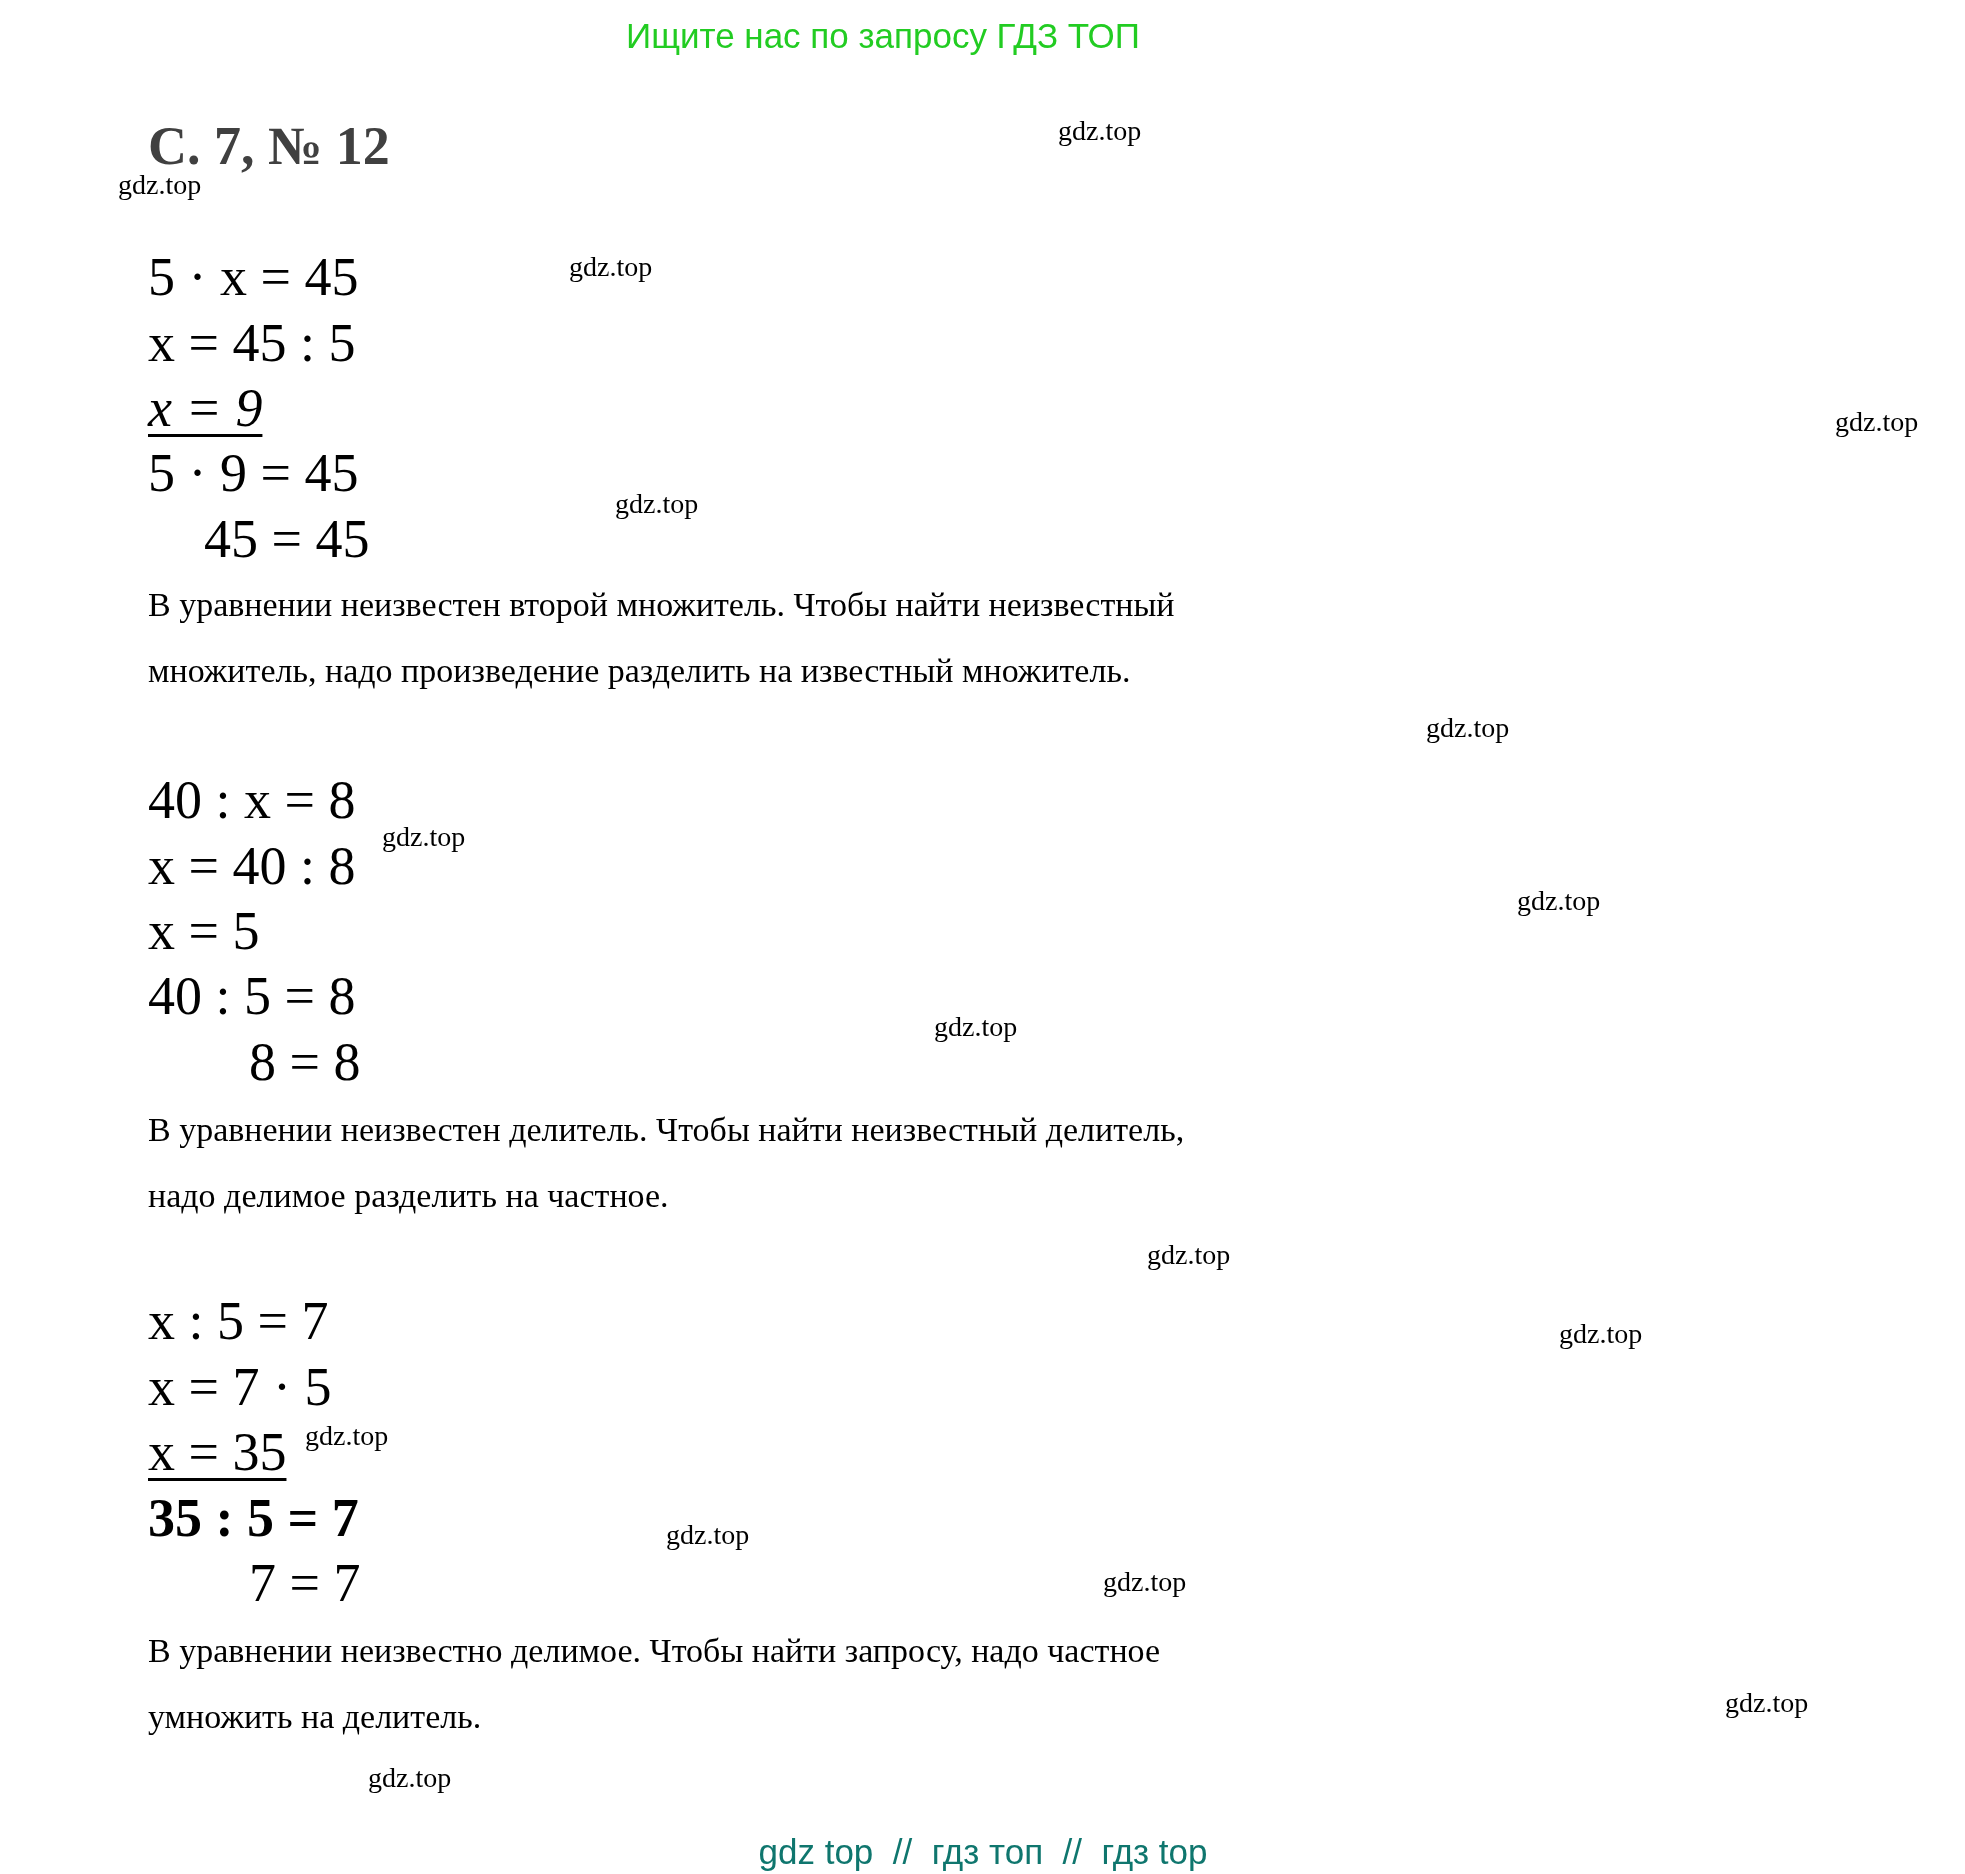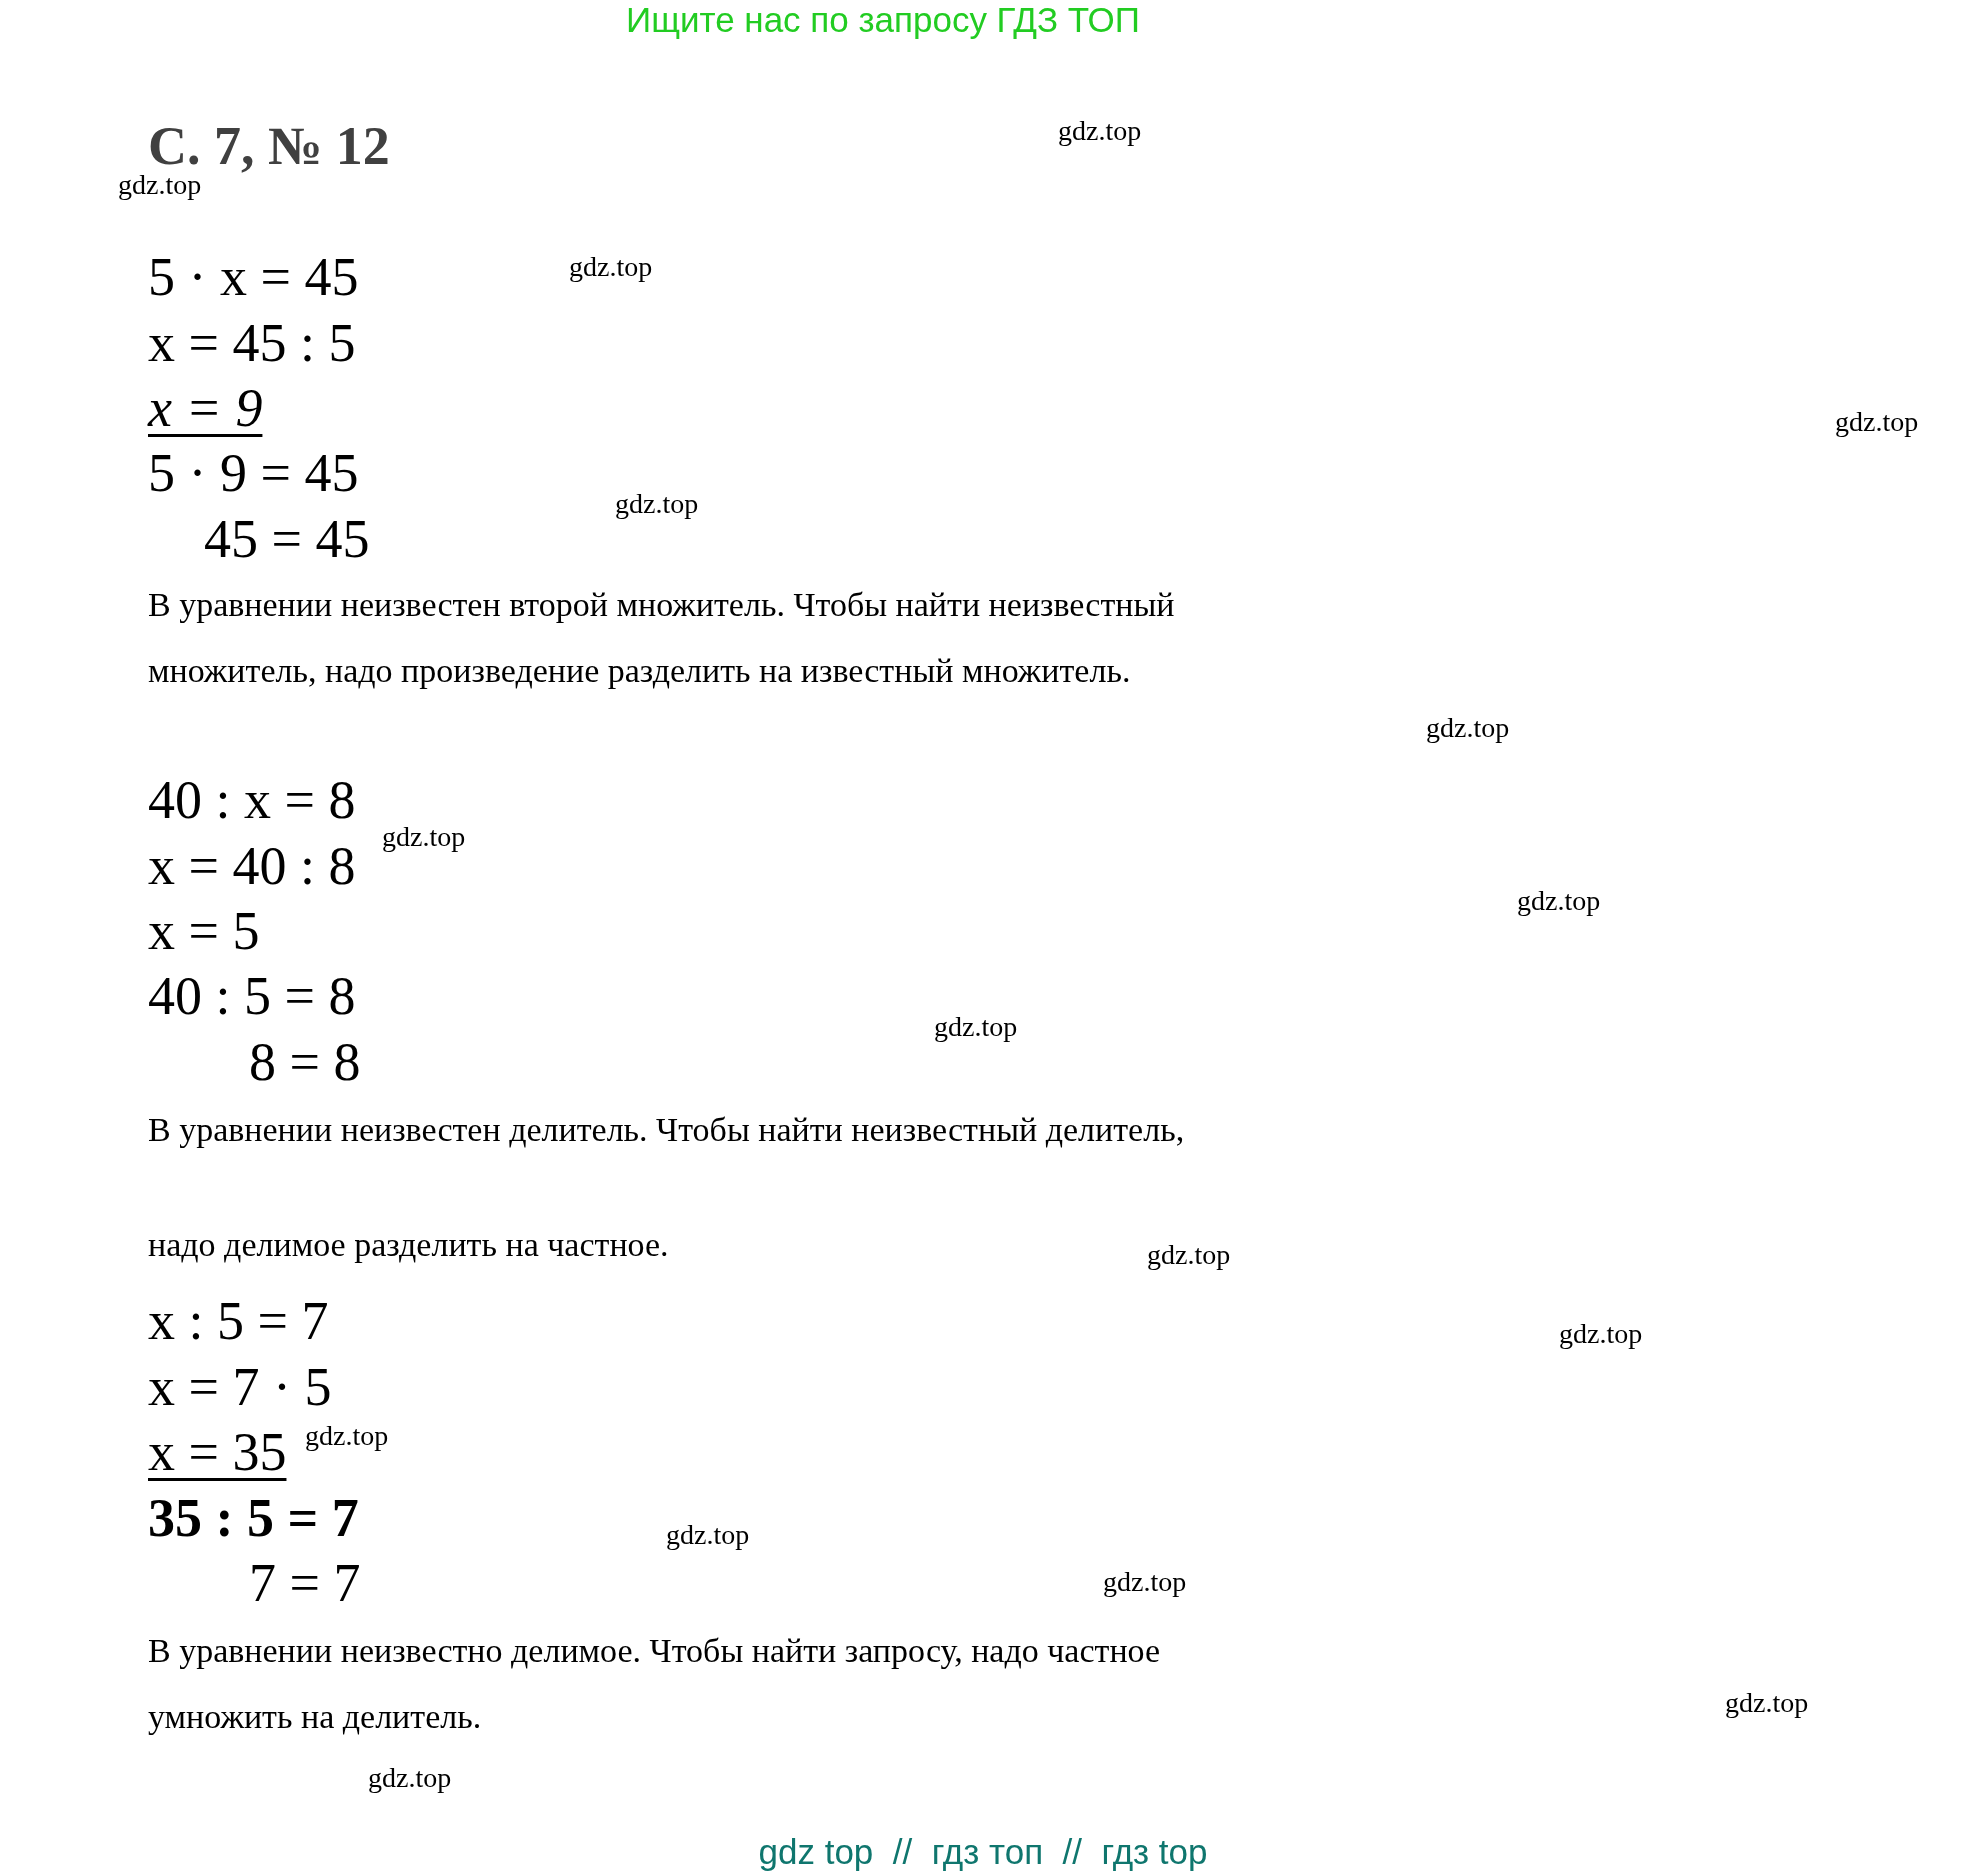--- a/index.html
+++ b/index.html
@@ -1,19 +1,19 @@
 <!DOCTYPE html>
 <html><head>
 <meta charset="utf-8">
 <style>
   html, body { margin: 0; padding: 0; background: #ffffff; }
   body { width: 1966px; height: 1875px; position: relative; overflow: hidden; }
   .abs { position: absolute; white-space: nowrap; }
   .banner {
-    left: 0; width: 1766px; top: 0; text-align: center;
+    left: 0; width: 1766px; top: 16px; text-align: center;
     font-family: "Liberation Sans", sans-serif; font-size: 35px; line-height: 39px;
     color: #22cc22; padding-left: 0;
   }
   .title {
     left: 148px; top: 115px;
     font-family: "Liberation Serif", serif; font-weight: bold; font-size: 54px; line-height: 62px;
     color: #404040;
   }
   .mline {
     font-family: "Liberation Serif", serif; font-size: 54px; line-height: 62px; color: #000;
@@ -50,21 +50,21 @@
   <div class="abs para" style="top:638px;">множитель, надо произведение разделить на известный множитель.</div>
 </div>
 
 <div>
   <div class="abs mline" style="top:769px;">40 : x = 8</div>
   <div class="abs mline" style="top:835px;">x = 40 : 8</div>
   <div class="abs mline" style="top:900px;">x = 5</div>
   <div class="abs mline" style="top:965px;">40 : 5 = 8</div>
   <div class="abs mline" style="top:1031px; left:249px;">8 = 8</div>
   <div class="abs para" style="top:1097px;">В уравнении неизвестен делитель. Чтобы найти неизвестный делитель,</div>
-  <div class="abs para" style="top:1212px;text-align:right;">надо делимое разделить на частное.</div>
+  <div class="abs para" style="top:1163px;text-align:right;">надо делимое разделить на частное.</div>
 </div>
 
 <div>
   <div class="abs mline" style="top:1290px;">x : 5 = 7</div>
   <div class="abs mline" style="top:1356px;">x = 7 · 5</div>
   <div class="abs mline ul" style="top:1421px;">x = 35</div>
   <div class="abs mline" style="top:1487px;font-weight:bold;">35 : 5 = 7</div>
   <div class="abs mline" style="top:1552px; left:249px;">7 = 7</div>
   <div class="abs para" style="top:1618px;">В уравнении неизвестно делимое. Чтобы найти запросу, надо частное</div>
   <div class="abs para" style="top:1684px;">умножить на делитель.</div>

